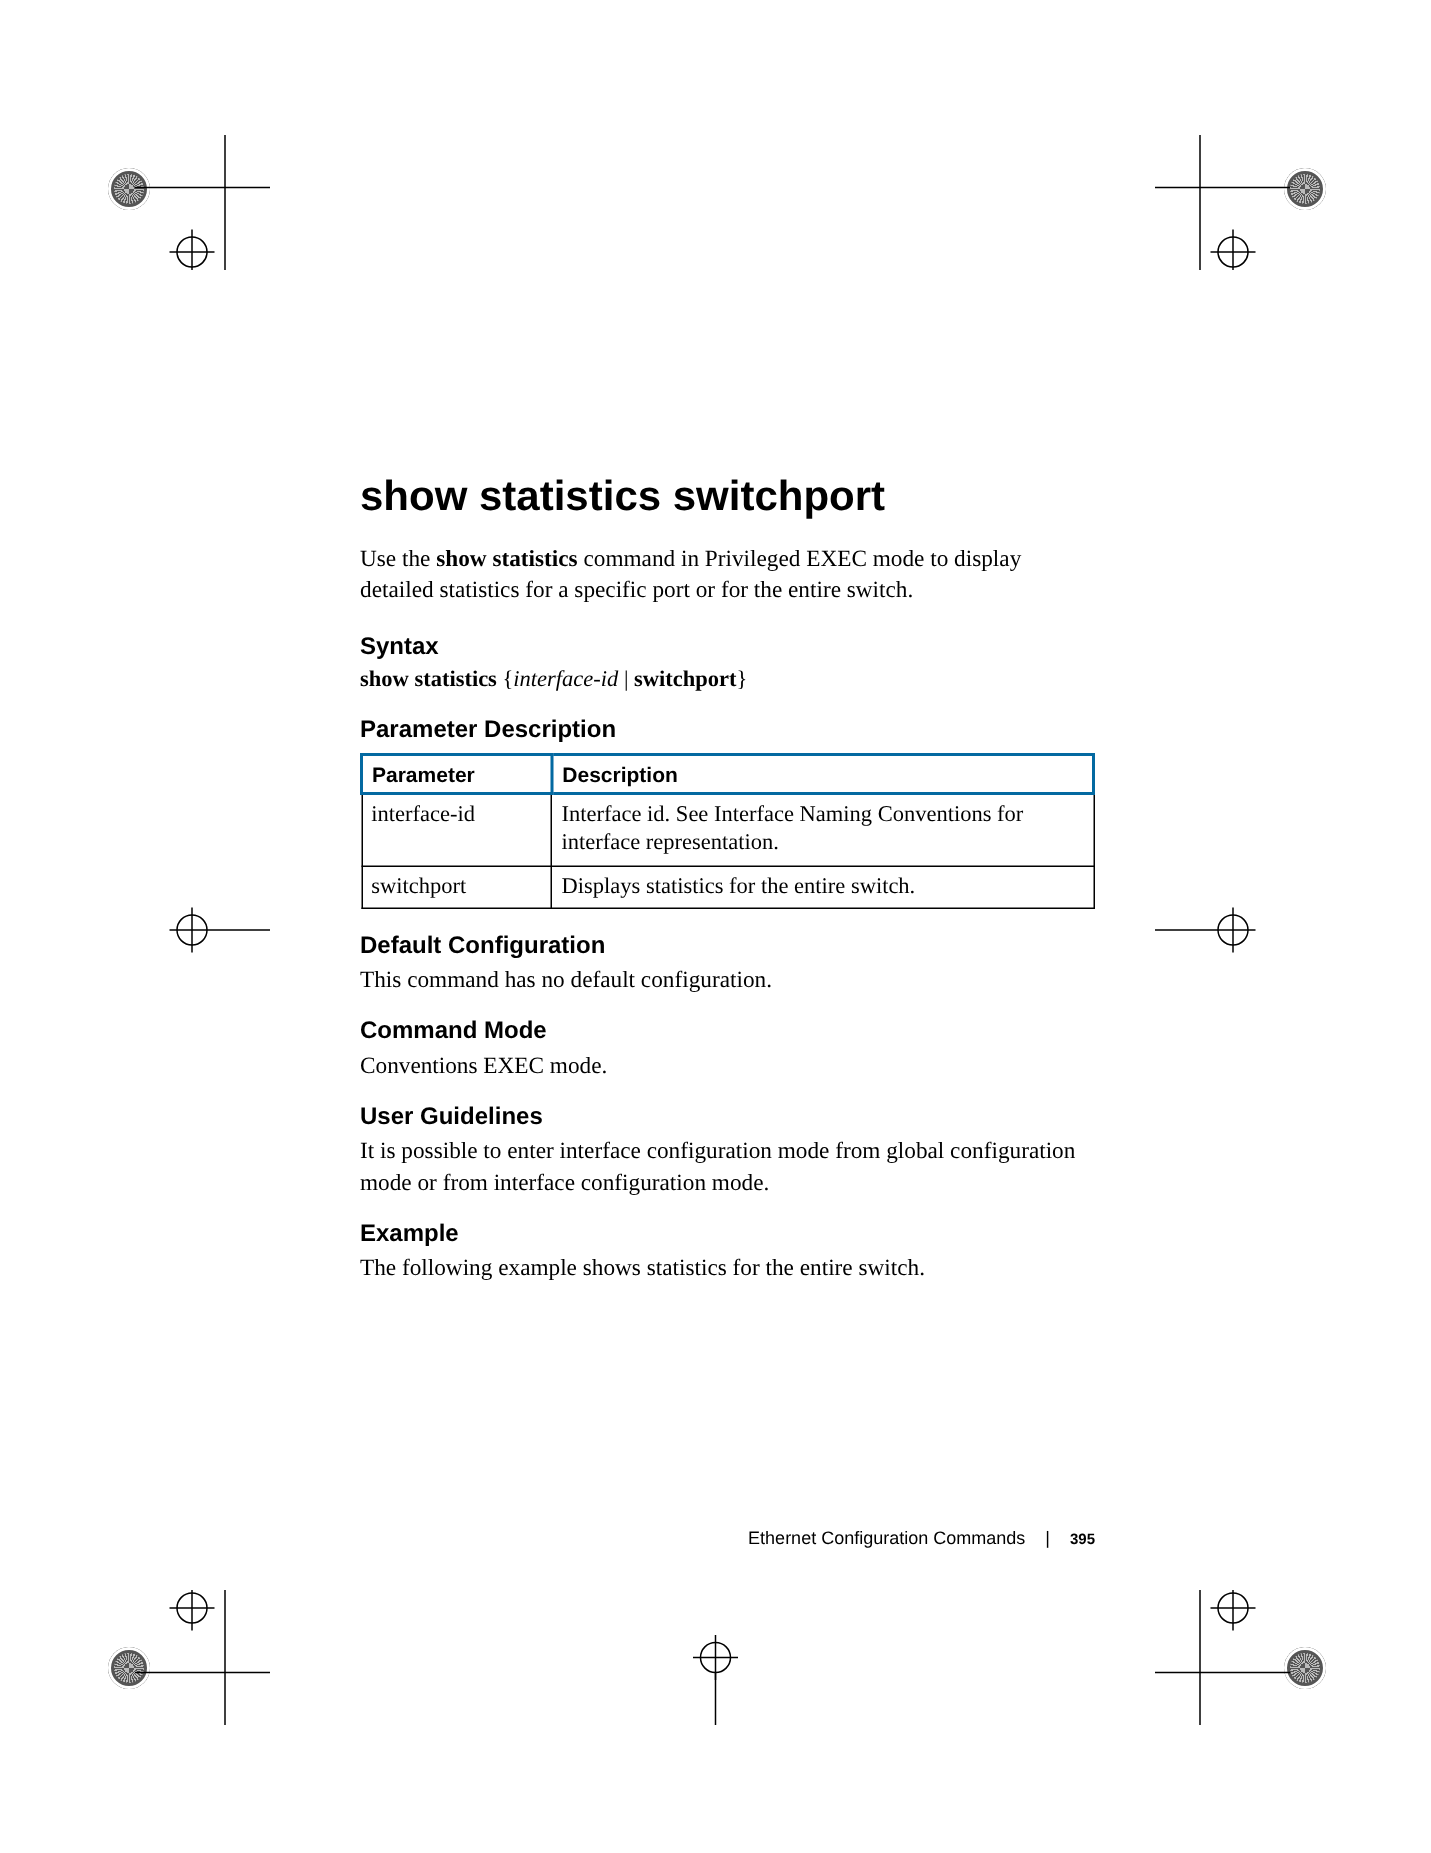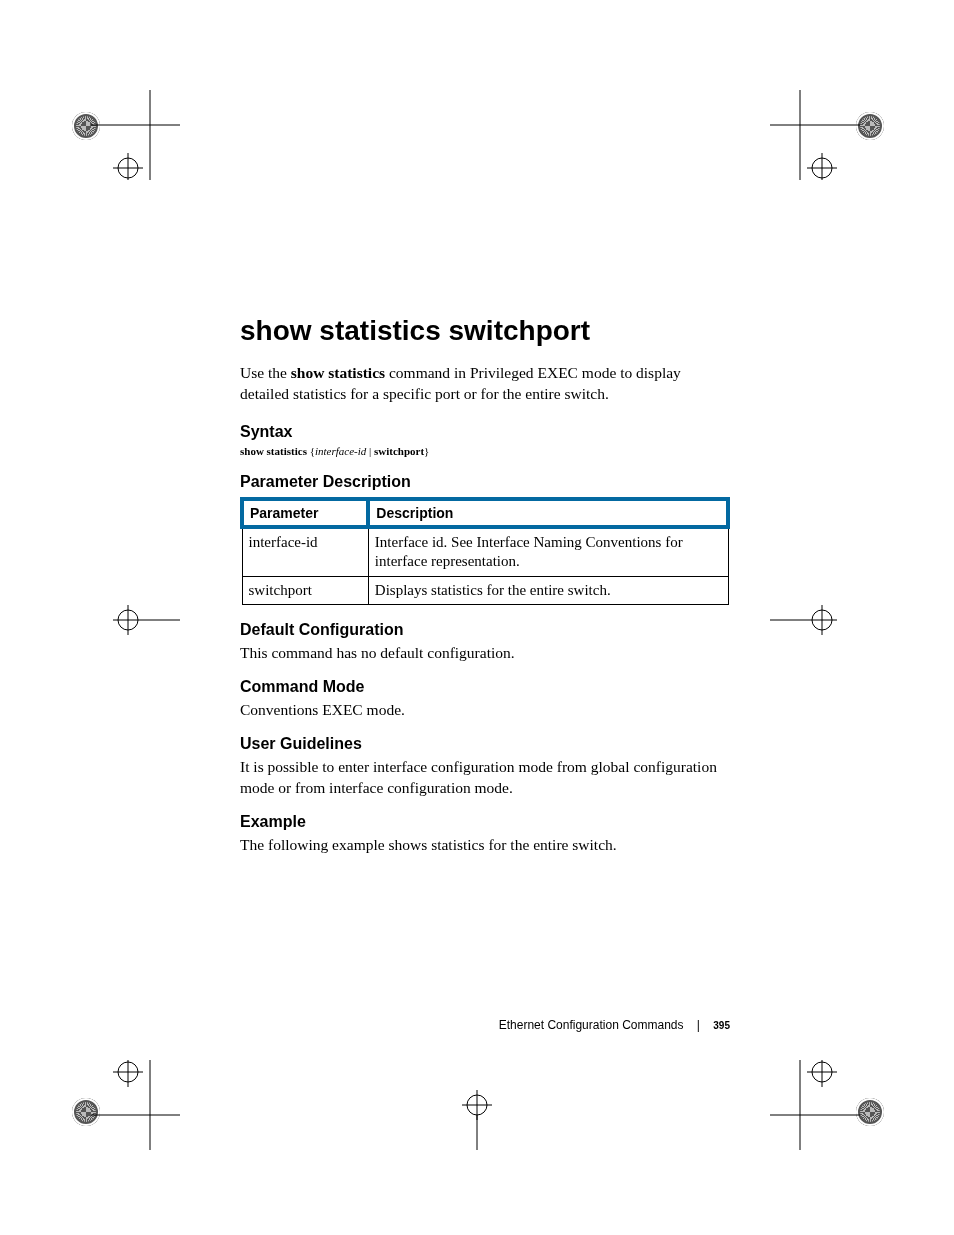--- a/index.html
+++ b/index.html
@@ -35,38 +35,38 @@
     line-height: 1.35;
     margin: 4px 0 14px 0;
   }
   h2 {
     font-family: "Helvetica Neue", Arial, sans-serif;
     font-weight: 700;
     font-size: 16px;
     margin: 0 0 4px 0;
   }
   .syntax-line {
-    font-size: 11px;
+    font-size: 15px;
     margin: 2px 0 16px 0;
   }
   .bold { font-weight: 700; }
   .ital { font-style: italic; }
   table.param {
     border-collapse: collapse;
     width: 100%;
     margin: 6px 0 16px 0;
     font-size: 15px;
   }
   table.param th {
     font-family: "Helvetica Neue", Arial, sans-serif;
     font-weight: 700;
     font-size: 14px;
     text-align: left;
     padding: 4px 6px;
-    border: 4px solid #0369a1;
+    border: 2px solid #0369a1;
   }
   table.param td {
     padding: 4px 6px;
     border: 1px solid #000;
     vertical-align: top;
     line-height: 1.3;
   }
   .footer {
     position: absolute;
     left: 240px;

